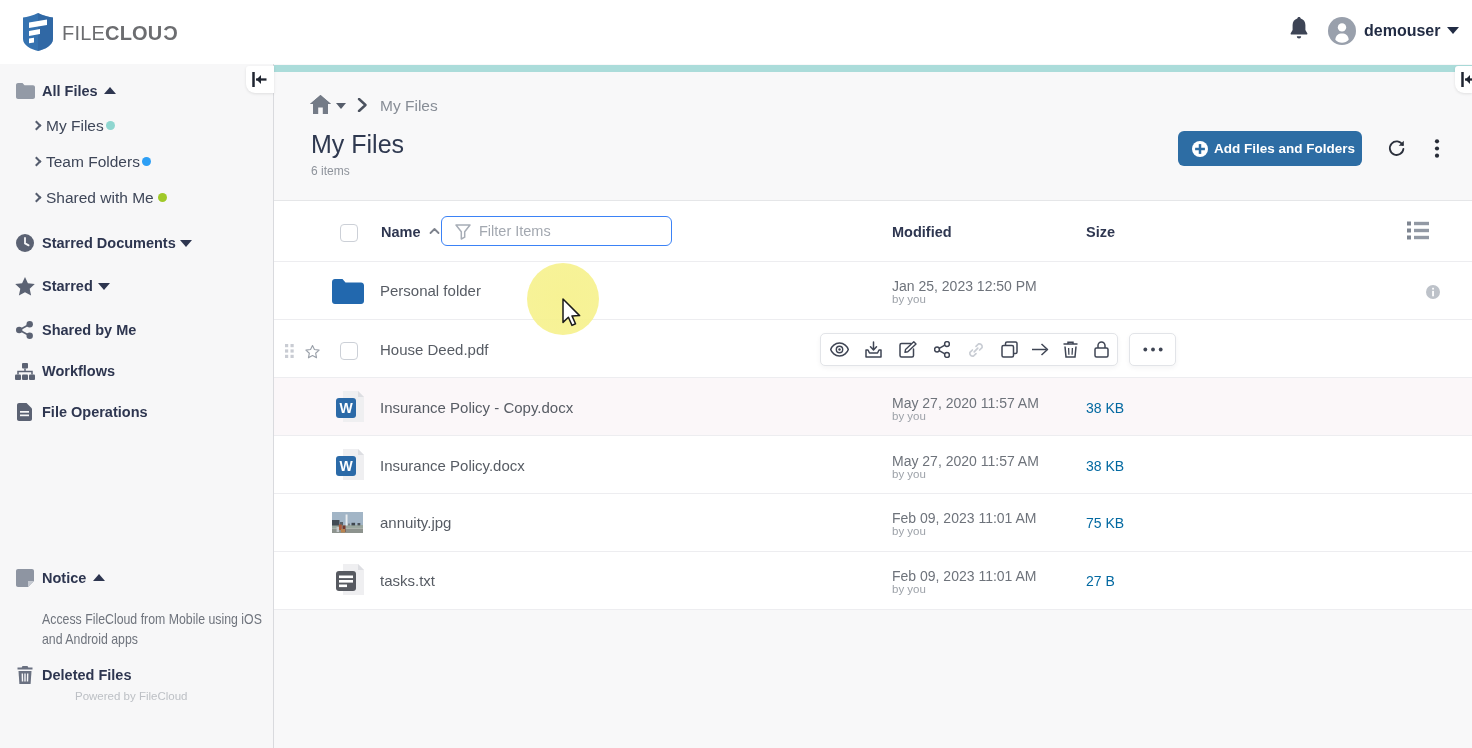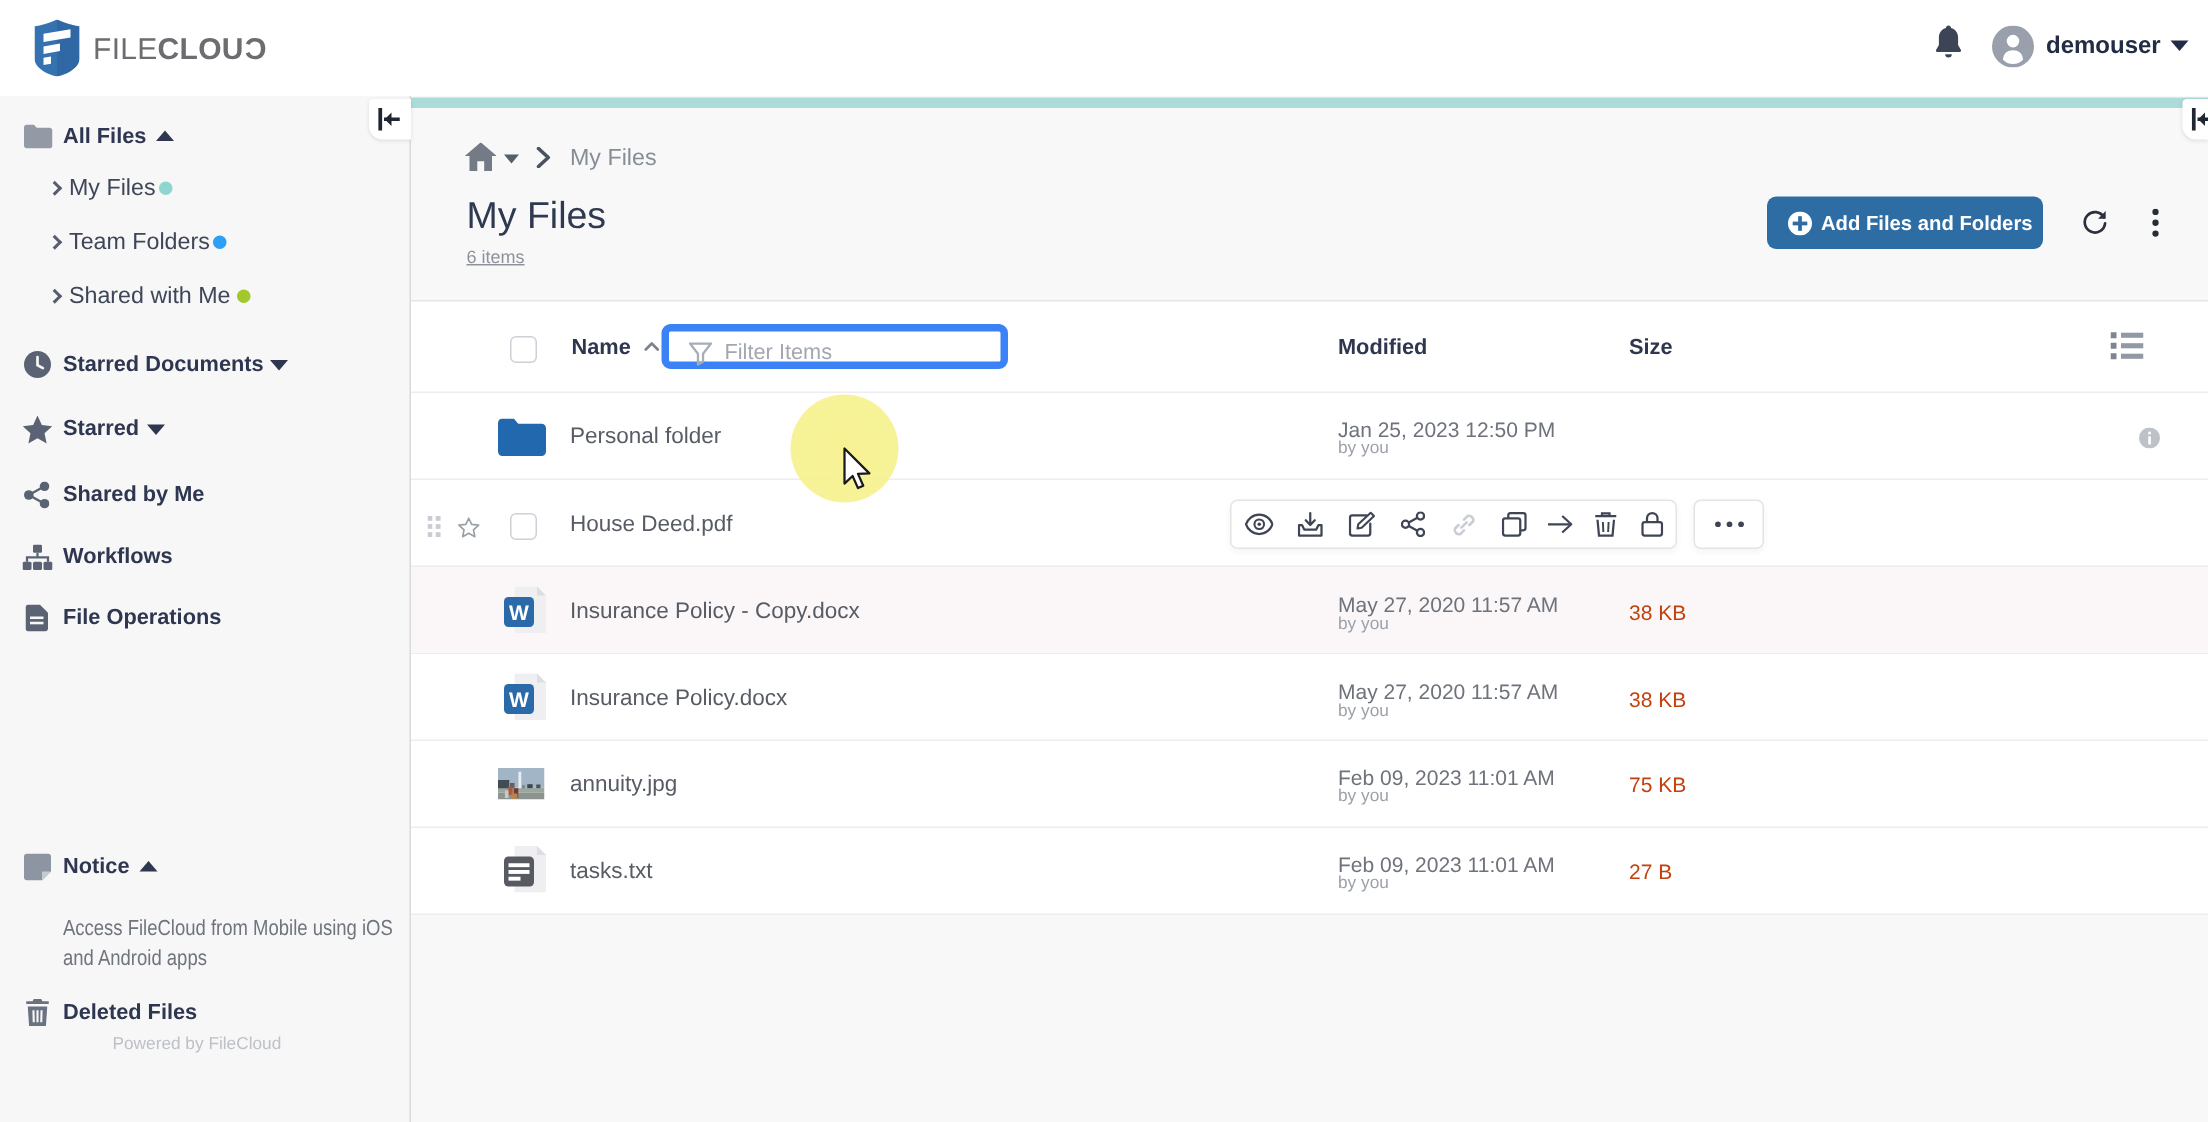--- a/index.html
+++ b/index.html
@@ -24,32 +24,32 @@
 .schev { position:absolute; left:33px; width:7px; height:7px; border-right:2px solid #555d6e; border-top:2px solid #555d6e; transform:rotate(45deg); }
 .dot { position:absolute; width:9px; height:9px; border-radius:50%; }
 .notice-body { position:absolute; left:42px; font-size:14.5px; color:#6f747d; line-height:20px; }
 #powered { position:absolute; left:75px; top:690px; font-size:11.5px; color:#bdc0c5; }
 
 
 #content { position:absolute; left:274px; top:64px; width:1198px; height:684px; background:#f8f8f9; }
 #tealbar { position:absolute; left:274px; top:65px; width:1198px; height:7px; background:#abdcda; }
 #crumb-myfiles { position:absolute; left:380px; top:97px; font-size:15.5px; color:#878d96; }
 #title { position:absolute; left:311px; top:130px; font-size:25px; font-weight:400; color:#2f3950; }
-#items { position:absolute; left:311px; top:164px; font-size:12px; color:#8e939b;text-decoration:underline; }
+#items { position:absolute; left:311px; top:164px; font-size:12px; color:#8e939b; }
 #addbtn { position:absolute; left:1178px; top:131px; width:184px; height:35px; background:#2d6da4; border-radius:6px; color:#fff; font-size:13.5px; font-weight:700; line-height:35px; }
 
 
 #tbl { position:absolute; left:274px; top:200px; width:1198px; height:410px; background:#fff; border-top:1px solid #e5e6e8; }
 .rowline { position:absolute; left:274px; width:1198px; height:0; border-top:1px solid #ededf0; }
 .cb { position:absolute; width:18px; height:18px; border:1px solid #ccd0d7; border-radius:4px; background:#fff; }
 .fname { position:absolute; left:380px; font-size:15px; color:#575c64; white-space:nowrap; }
 .mod1 { position:absolute; left:892px; font-size:14px; color:#6e737b; white-space:nowrap; }
 .mod2 { position:absolute; left:892px; font-size:11.5px; color:#9da2a9; }
-.sz { position:absolute; left:1086px; font-size:14px; color:#c2410c; }
-#filter { position:absolute; left:441px; top:216px; width:231px; height:30px; border:5px solid #3b82f6; border-radius:6px; background:#fff; }
+.sz { position:absolute; left:1086px; font-size:14px; color:#0369a1; }
+#filter { position:absolute; left:441px; top:216px; width:231px; height:30px; border:1px solid #3b82f6; border-radius:6px; background:#fff; }
 #filter .ph { position:absolute; left:37px; top:6px; font-size:14.5px; color:#a3a8b0; }
 .hcol { position:absolute; font-size:14.5px; font-weight:700; color:#2e3650; }
 
 
 #tb1 { position:absolute; left:820px; top:333px; width:298px; height:33px; background:#fff; border:1px solid #e2e4e8; border-radius:5px; box-shadow:0 2px 5px rgba(40,40,60,0.05); }
 #tb2 { position:absolute; left:1129px; top:333px; width:47px; height:33px; background:#fff; border:1px solid #e2e4e8; border-radius:5px; box-shadow:0 2px 5px rgba(40,40,60,0.05); }
 
 
 #ycircle { position:absolute; left:527px; top:263px; width:72px; height:72px; border-radius:50%;
   background:radial-gradient(circle, rgba(246,241,140,0.93) 0%, rgba(246,241,140,0.9) 70%, rgba(246,241,140,0.55) 88%, rgba(246,241,140,0) 99%); }

